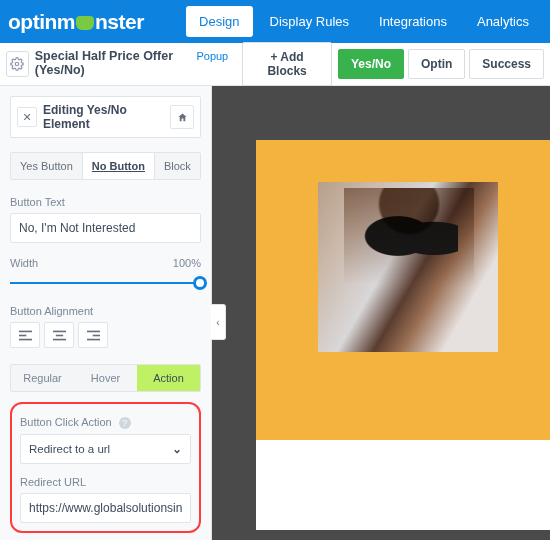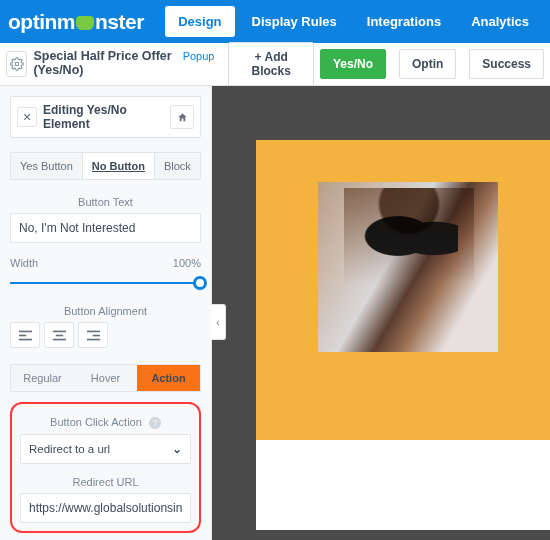--- a/index.html
+++ b/index.html
@@ -3,62 +3,62 @@
 <meta charset="utf-8">
 <style>
   * { box-sizing: border-box; margin: 0; padding: 0; font-family: -apple-system, BlinkMacSystemFont, "Segoe UI", Arial, sans-serif; }
   body { width: 550px; height: 540px; overflow: hidden; background: #fff; }
 
   .topbar { background: #0d82df; height: 43px; display: flex; align-items: center; padding: 0 8px; }
   .logo { color: #fff; font-weight: 700; font-size: 21px; letter-spacing: -0.5px; display:flex; align-items:center; }
   .logo .mon { display:inline-flex; align-items:center; }
   .logo .face { width:18px; height:14px; background:#7ac943; border-radius:4px 4px 6px 6px; margin:0 1px; position:relative; top:1px; }
   .topnav { margin-left: auto; display: flex; gap: 4px; }
-  .topnav .tab { color: #fff; font-size: 13px; font-weight:700; padding: 8px 13px; border-radius: 3px; cursor: pointer; }
+  .topnav .tab { color: #fff; font-size: 13px; font-weight:400; padding: 8px 13px; border-radius: 3px; cursor: pointer; }
   .topnav .tab.active { background: #fff; color: #0d82df; }
 
   .subbar { height: 43px; background:#fff; border-bottom: 1px solid #e1e4e8; display:flex; align-items:center; padding: 0 6px; gap:6px; }
   .gear { width:26px; height:26px; border:1px solid #d8dde2; border-radius:3px; display:flex; align-items:center; justify-content:center; color:#8a97a8; cursor:pointer; }
   .camp { display:flex; line-height:1.1; }
   .camp .title { font-size:12.5px; font-weight:700; color:#3d4b5c; }
   .camp .type { font-size:11px; color:#0d82df; }
   .addblocks { margin-left:8px; border:1px solid #d8dde2; background:#fff; padding:7px 11px; font-size:12px; font-weight:600; color:#3d4b5c; border-radius:2px; cursor:pointer; }
-  .views { margin-left:auto; display:flex; gap:13px; }
+  .views { margin-left:auto; display:flex; gap:4px; }
   .views button { border:1px solid #d8dde2; background:#fff; padding:7px 12px; font-size:12px; font-weight:600; color:#3d4b5c; border-radius:2px; cursor:pointer; }
   .views button.green { background:#37b24d; border-color:#37b24d; color:#fff; }
 
   .main { display:flex; height: calc(540px - 86px); }
   .sidebar { width:212px; border-right:1px solid #e1e4e8; background:linear-gradient(#f7f9fb,#f7f9fb); overflow-y:hidden; position:relative; }
   .spanel { padding:10px; }
   .editing { background:#fff; border:1px solid #e1e4e8; border-radius:2px; display:flex; align-items:center; padding:6px; gap:6px; margin-bottom:14px;}
   .editing .x { width:20px; height:20px; border:1px solid #e1e4e8; display:flex; align-items:center; justify-content:center; font-size:11px; color:#66707d; cursor:pointer; border-radius:2px;}
   .editing .lbl { font-size:12px; font-weight:700; color:#3d4b5c; flex:1; }
   .editing .home { width:24px; height:24px; border:1px solid #e1e4e8; display:flex; align-items:center; justify-content:center; color:#66707d; cursor:pointer; border-radius:2px; font-size:11px;}
 
   .btngroup { display:flex; border:1px solid #e1e4e8; background:#fff; border-radius:2px; margin-bottom:16px; }
   .btngroup .seg { flex:0 0 auto; padding:7px 9px; font-size:11px; color:#66707d; cursor:pointer; }
   .btngroup .seg + .seg { border-left:1px solid #e1e4e8; }
   .btngroup .seg.active { font-weight:700; color:#3d4b5c; background:#fff; box-shadow: inset 0 -2px 0 #fff; text-decoration: underline; }
   .btngroup .seg.dim { background:#f3f5f7; }
 
-  .fieldlabel { font-size:11px; color:#7b8798; margin:4px 0 5px;text-align:center; }
+  .fieldlabel { font-size:11px; color:#7b8798; margin:4px 0 5px; }
   .textinput { width:100%; border:1px solid #e1e4e8; background:#fff; padding:7px 8px; font-size:12px; color:#3d4b5c; border-radius:2px; }
   .row { margin-bottom:14px; }
   .widthrow { display:flex; justify-content:space-between; align-items:center; font-size:11px; color:#7b8798; }
   .slider { position:relative; height:16px; margin-top:6px; }
   .slider .track { position:absolute; left:0; right:0; top:7px; height:2px; background:#0d82df; }
   .slider .thumb { position:absolute; right:-6px; top:1px; width:14px; height:14px; border-radius:50%; background:#fff; border:3px solid #0d82df; }
 
   .aligngroup { display:flex; gap:4px; }
   .aligngroup .ab { width:30px; height:26px; border:1px solid #e1e4e8; background:#fff; display:flex; align-items:center; justify-content:center; color:#66707d; cursor:pointer; border-radius:2px; }
   .aligngroup .ab svg { width:13px; height:11px; }
 
   .tabs2 { display:flex; border:1px solid #e1e4e8; background:#f3f5f7; border-radius:2px; margin:16px 0 10px; }
   .tabs2 .t { flex:1; text-align:center; font-size:11px; color:#7b8798; padding:7px 0; cursor:pointer; }
-  .tabs2 .t.active { background:#f97316; color:#3d4b5c; font-weight:700; }
+  .tabs2 .t.active { background:#bef264; color:#3d4b5c; font-weight:400; }
 
   .highlight { border:2px solid #ff3b3b; border-radius:12px; padding:8px; margin-top:2px; }
   .select { width:100%; border:1px solid #e1e4e8; background:#fff; padding:7px 8px; font-size:11.5px; color:#3d4b5c; border-radius:2px; display:flex; justify-content:space-between; align-items:center; cursor:pointer;}
   .helpdot { display:inline-flex; width:12px; height:12px; border-radius:50%; background:#cfd6de; color:#fff; font-size:9px; align-items:center; justify-content:center; margin-left:4px;}
 
   .canvas { flex:1; background:#4a4a4a; position:relative; }
   .collapse { position:absolute; left:-1px; top:218px; width:15px; height:36px; background:#fff; border:1px solid #e1e4e8; border-left:none; display:flex; align-items:center; justify-content:center; color:#66707d; cursor:pointer; font-size:10px; border-radius:0 3px 3px 0;}
   .popup { position:absolute; left:44px; top:54px; width:300px; height:300px; background:#f4b23f; }
   .imgframe { position:absolute; left:62px; top:42px; width:180px; height:170px; background:linear-gradient(120deg,#b79e89 0%, #cbb9aa 20%, #d9d7d8 42%, #5a3d30 55%, #9a6f53 65%, #e6e0de 80%); overflow:hidden; }
   .imgframe::before{ content:""; position:absolute; left:40px; top:30px; width:100px; height:60px; background: radial-gradient(ellipse at 40% 40%, #1a1a1a 0%, #1a1a1a 38%, transparent 40%), radial-gradient(ellipse at 76% 44%, #1a1a1a 0%, #1a1a1a 34%, transparent 36%); }

